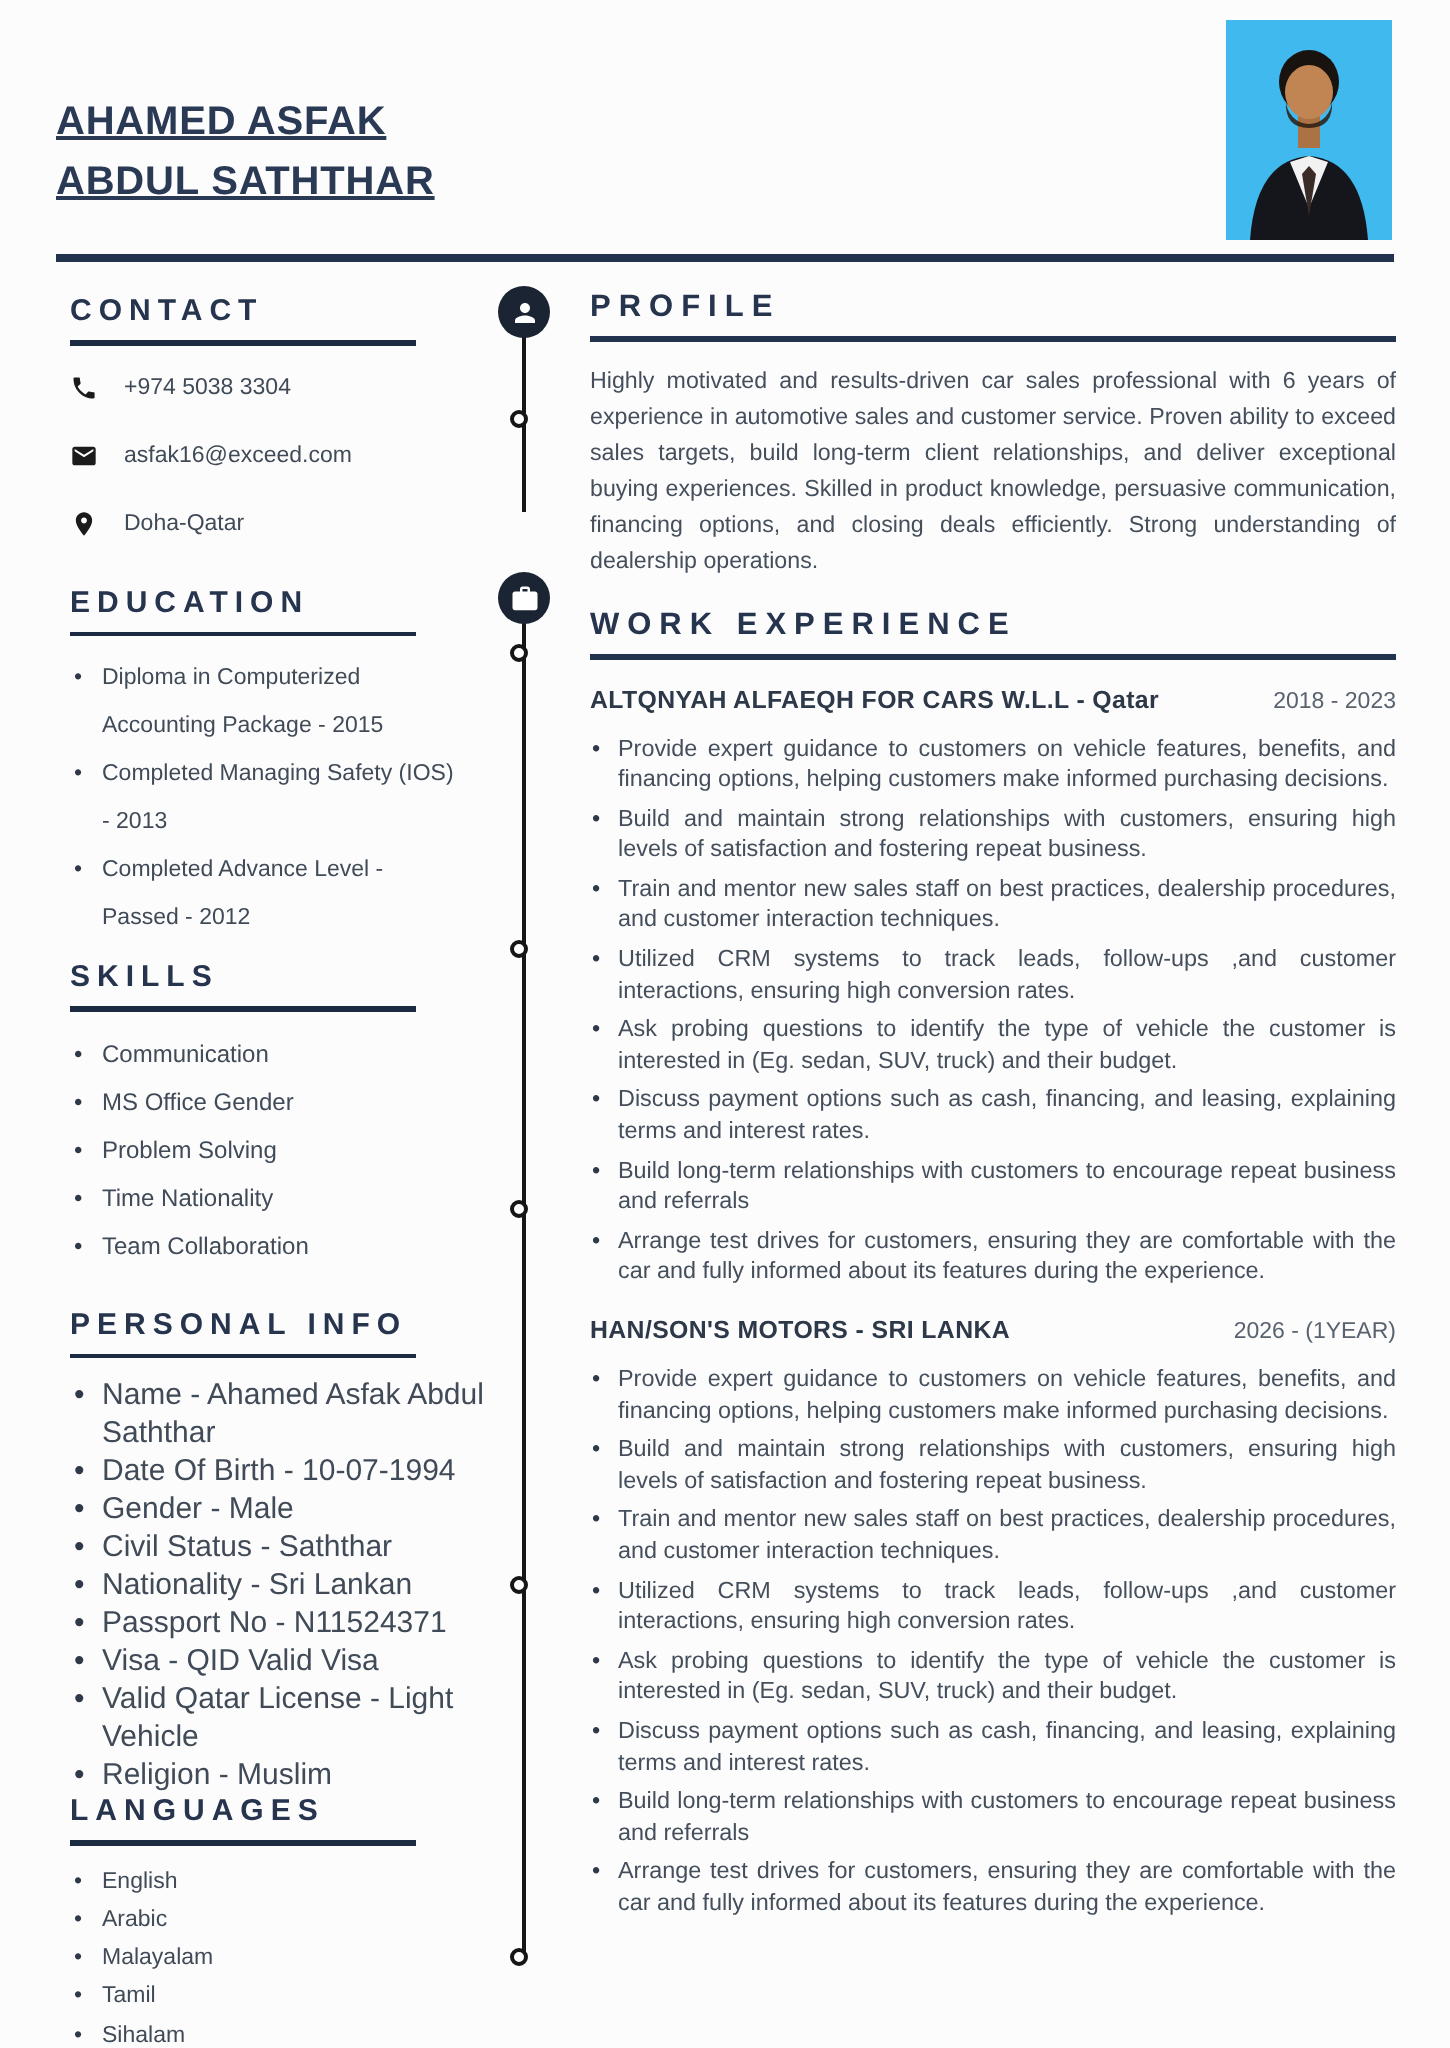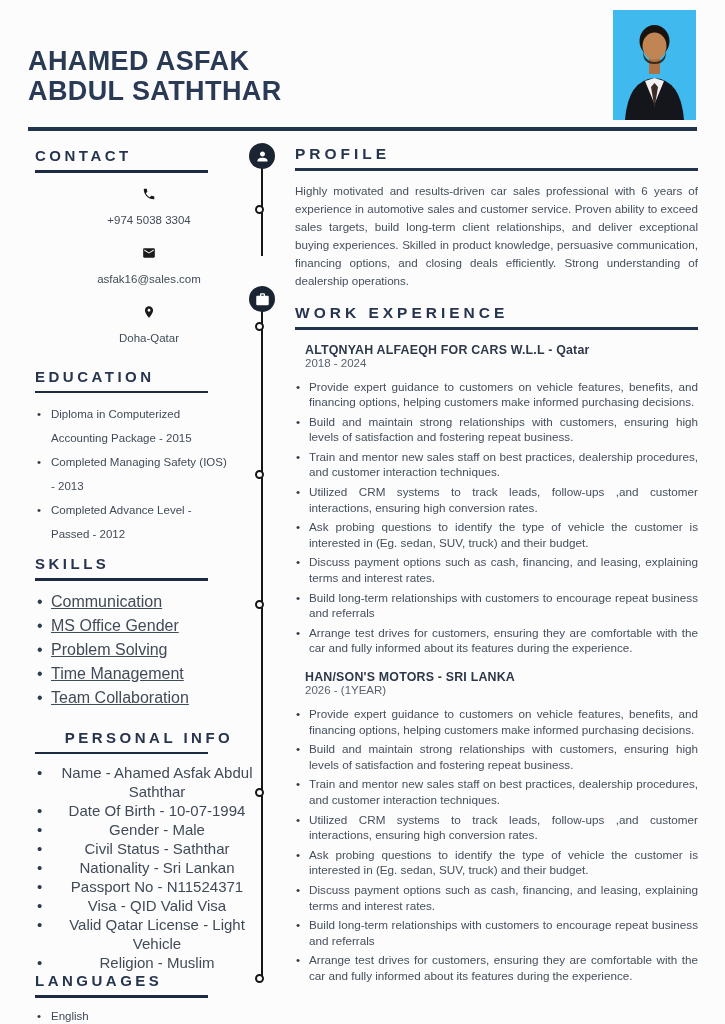--- a/index.html
+++ b/index.html
@@ -5,56 +5,56 @@
   * { margin:0; padding:0; box-sizing:border-box; }
   html,body { background:#ffffff; }
   .page {
     position:relative; width:725px; height:1024px; margin:0 auto;
     background:#fcfcfd; overflow:hidden;
     font-family:"Liberation Sans", sans-serif; color:#49525f;
   }
   
   .name {
     position:absolute; left:28px; top:46px;
-    font-size:27px; line-height:30px; font-weight:800;
-    color:#2a3a55; letter-spacing:.4px;
+    font-size:20px; line-height:30px; font-weight:800;
+    color:#2a3a55; letter-spacing:.4px;text-decoration:underline;
   }
   .photo {
     position:absolute; left:613px; top:10px; width:83px; height:110px;
     overflow:hidden;
   }
   .header-rule {
     position:absolute; left:28px; top:127px; width:669px; height:4px;
     background:#22334e;
   }
   
   .left-col { position:absolute; left:35px; top:140px; width:228px; }
   .side-title {
     font-size:15px; font-weight:700; letter-spacing:3.5px;
     color:#26344e;
   }
   .side-rule { width:173px; height:2.5px; background:#1d2b42; margin-top:6px; }
   .contact-list { margin-top:14px; }
   .contact-row { display:flex; align-items:center; gap:13px; margin-bottom:20px;
-    font-size:11.5px; color:#414b58;flex-direction:column; }
+    font-size:11.5px; color:#414b58; }
   .cicon { width:14px; height:14px; flex:0 0 14px; display:flex; align-items:center; }
   .cicon svg { width:14px; height:14px; fill:#1b1b1b; }
   section.side { margin-bottom:0; }
   .sec-contact { margin-top:7px; }
   .sec-education { margin-top:24px; }
   .sec-skills { margin-top:9px; }
-  .sec-personal { margin-top:19px;text-align:center; }
+  .sec-personal { margin-top:19px; }
   .sec-languages { }
   ul.side-list { list-style:none; margin-top:9px; }
   ul.side-list li { position:relative; padding-left:16px; color:#414b58; }
   ul.side-list li::before {
     content:"•"; position:absolute; left:2px; color:#30394a;
   }
   ul.edu-list li { font-size:11.5px; line-height:24px; width:195px; }
-  ul.skill-list li { font-size:16px; line-height:24px;text-decoration:underline; }
+  ul.skill-list li { font-size:12px; line-height:24px; }
   ul.pinfo-list li { font-size:15px; line-height:19px; }
   ul.lang-list li { font-size:11.5px; line-height:19.3px; }
   
   .tl-seg { position:absolute; left:261px; width:2px; background:#161616; }
   .tl-node {
     position:absolute; left:249px; width:26px; height:26px; border-radius:50%;
     background:#1b2433; display:flex; align-items:center; justify-content:center;
   }
   .tl-node svg { width:15px; height:15px; fill:#ffffff; }
   .tl-dot {
@@ -70,21 +70,20 @@
   .main-rule { width:100%; height:3px; background:#22334e; margin-top:5px; }
   .main-rule.thin { height:2.5px; }
   .profile-text {
     margin-top:11px; font-size:11.6px; line-height:18px; text-align:justify;
     color:#454f5c;
   }
   .sec-work { margin-top:14px; }
   .job-head {
     display:flex; justify-content:space-between; align-items:baseline;
     margin-top:13px;
-    flex-direction:column;
   }
   .job-company { font-size:12.4px; font-weight:700; color:#2d3848; letter-spacing:.2px; }
   .job-period { font-size:11.5px; color:#59626f; white-space:nowrap; margin-left:10px; }
   ul.job-list { list-style:none; margin-top:10px; }
   ul.job-list li {
     position:relative; padding-left:14px; font-size:11.7px; line-height:15.6px;
     margin-bottom:4px; text-align:justify; color:#454f5c;
   }
   ul.job-list li::before { content:"•"; position:absolute; left:1px; color:#30394a; }
   .job2 { margin-top:14px; }
@@ -149,21 +148,21 @@
               </svg>
           </span>
           <span>+974 5038 3304</span>
         </div>
         <div class="contact-row">
           <span class="cicon">
             <svg viewBox="0 0 24 24">
                 <path d="M20 4H4c-1.1 0-2 .9-2 2v12c0 1.1.9 2 2 2h16c1.1 0 2-.9 2-2V6c0-1.1-.9-2-2-2zm0 4-8 5-8-5V6l8 5 8-5v2z"></path>
               </svg>
           </span>
-          <span>asfak16@sales.com</span>
+          <span>asfak16@exceed.com</span>
         </div>
         <div class="contact-row">
           <span class="cicon">
             <svg viewBox="0 0 24 24">
                 <path d="M12 2C8.1 2 5 5.1 5 9c0 5.2 7 13 7 13s7-7.8 7-13c0-3.9-3.1-7-7-7zm0 9.5c-1.4 0-2.5-1.1-2.5-2.5S10.6 6.5 12 6.5s2.5 1.1 2.5 2.5-1.1 2.5-2.5 2.5z"></path>
               </svg>
           </span>
           <span>Doha-Qatar</span>
         </div>
       </div>
@@ -179,21 +178,21 @@
       </ul>
     </section>
 
     <section class="side sec-skills">
       <h2 class="side-title">SKILLS</h2>
       <div class="side-rule"></div>
       <ul class="side-list skill-list">
         <li>Communication</li>
         <li>MS Office Gender</li>
         <li>Problem Solving</li>
-        <li>Time Management</li>
+        <li>Time Nationality</li>
         <li>Team Collaboration</li>
       </ul>
     </section>
 
     <section class="side sec-personal">
       <h2 class="side-title">PERSONAL INFO</h2>
       <div class="side-rule"></div>
       <ul class="side-list pinfo-list">
         <li>Name - Ahamed Asfak Abdul Saththar</li>
         <li>Date Of Birth - 10-07-1994</li>
@@ -229,21 +228,21 @@
       <p class="profile-text">Highly motivated and results-driven car sales professional with 6 years of experience in automotive sales and customer service. Proven ability to exceed sales targets, build long-term client relationships, and deliver exceptional buying experiences. Skilled in product knowledge, persuasive communication, financing options, and closing deals efficiently. Strong understanding of dealership operations.</p>
     </section>
 
     <section class="sec-work">
       <h2 class="main-title">WORK EXPERIENCE</h2>
       <div class="main-rule thin"></div>
 
       <div class="job">
         <div class="job-head">
           <span class="job-company">ALTQNYAH ALFAEQH FOR CARS W.L.L - Qatar</span>
-          <span class="job-period">2018 - 2024</span>
+          <span class="job-period">2018 - 2023</span>
         </div>
         <ul class="job-list">
           <li>Provide expert guidance to customers on vehicle features, benefits, and financing options, helping customers make informed purchasing decisions.</li>
           <li>Build and maintain strong relationships with customers, ensuring high levels of satisfaction and fostering repeat business.</li>
           <li>Train and mentor new sales staff on best practices, dealership procedures, and customer interaction techniques.</li>
           <li>Utilized CRM systems to track leads, follow-ups ,and customer interactions, ensuring high conversion rates.</li>
           <li>Ask probing questions to identify the type of vehicle the customer is interested in (Eg. sedan, SUV, truck) and their budget.</li>
           <li>Discuss payment options such as cash, financing, and leasing, explaining terms and interest rates.</li>
           <li>Build long-term relationships with customers to encourage repeat business and referrals</li>
           <li>Arrange test drives for customers, ensuring they are comfortable with the car and fully informed about its features during the experience.</li>

